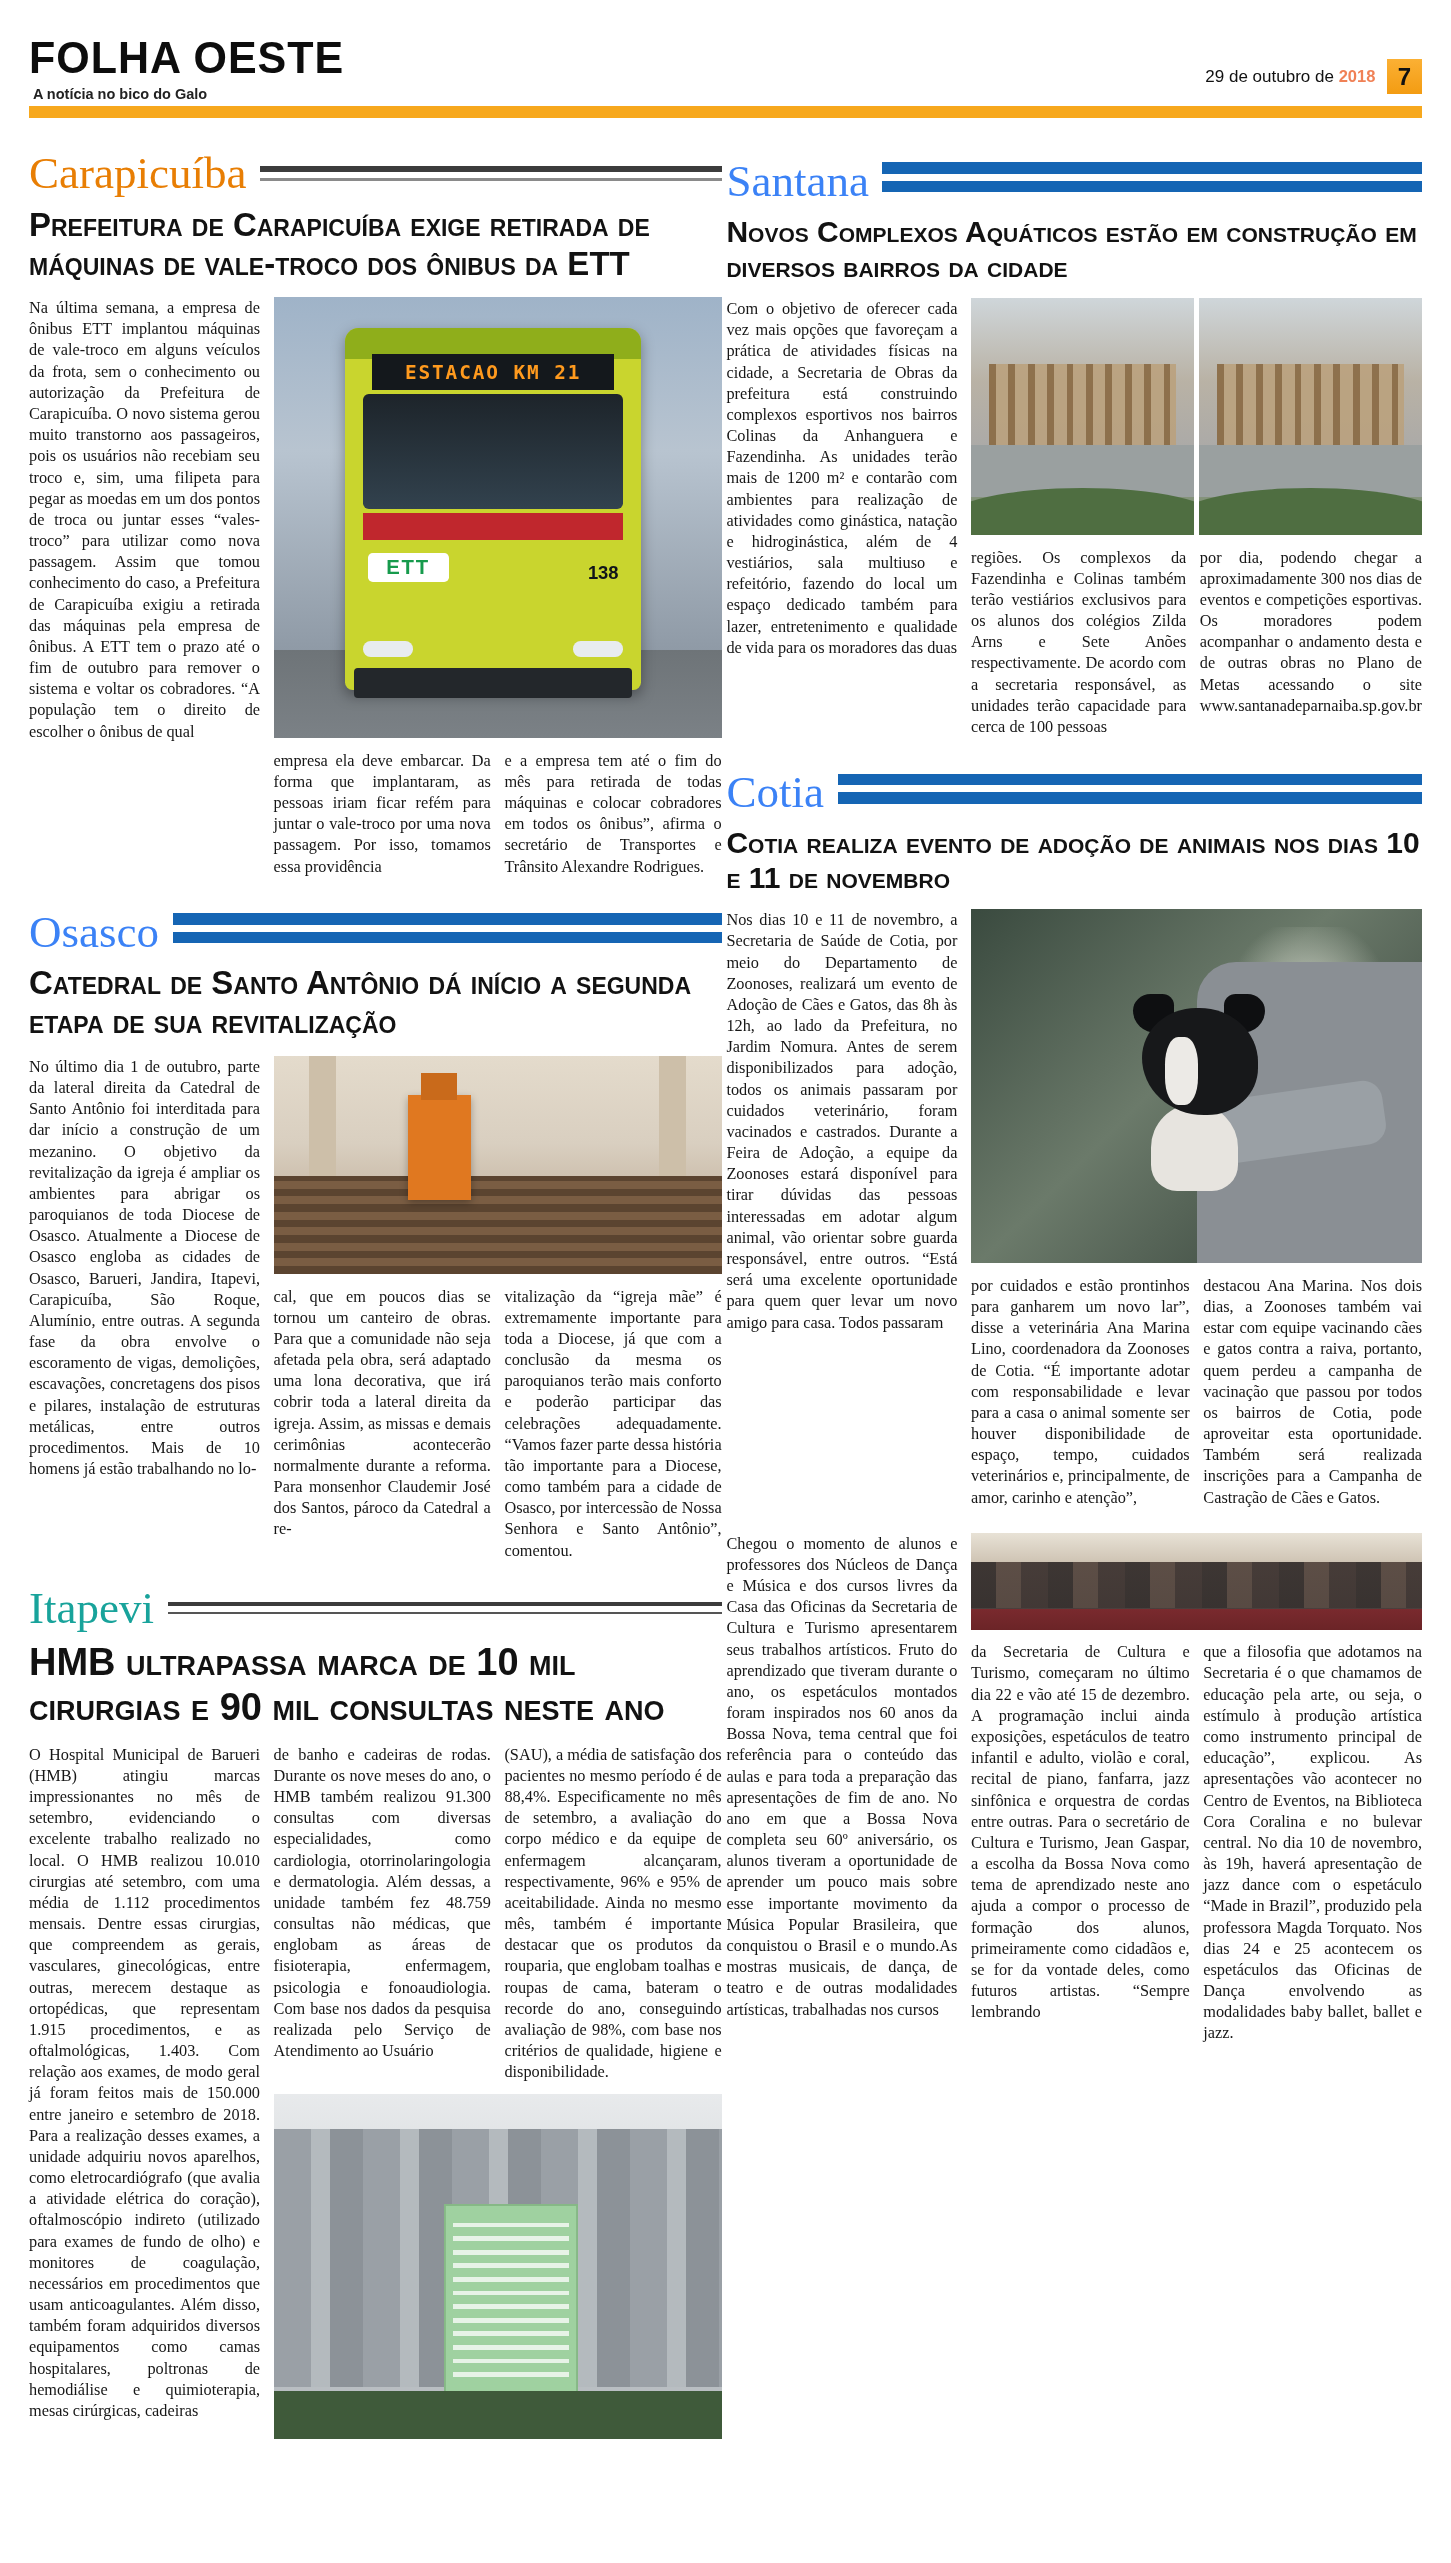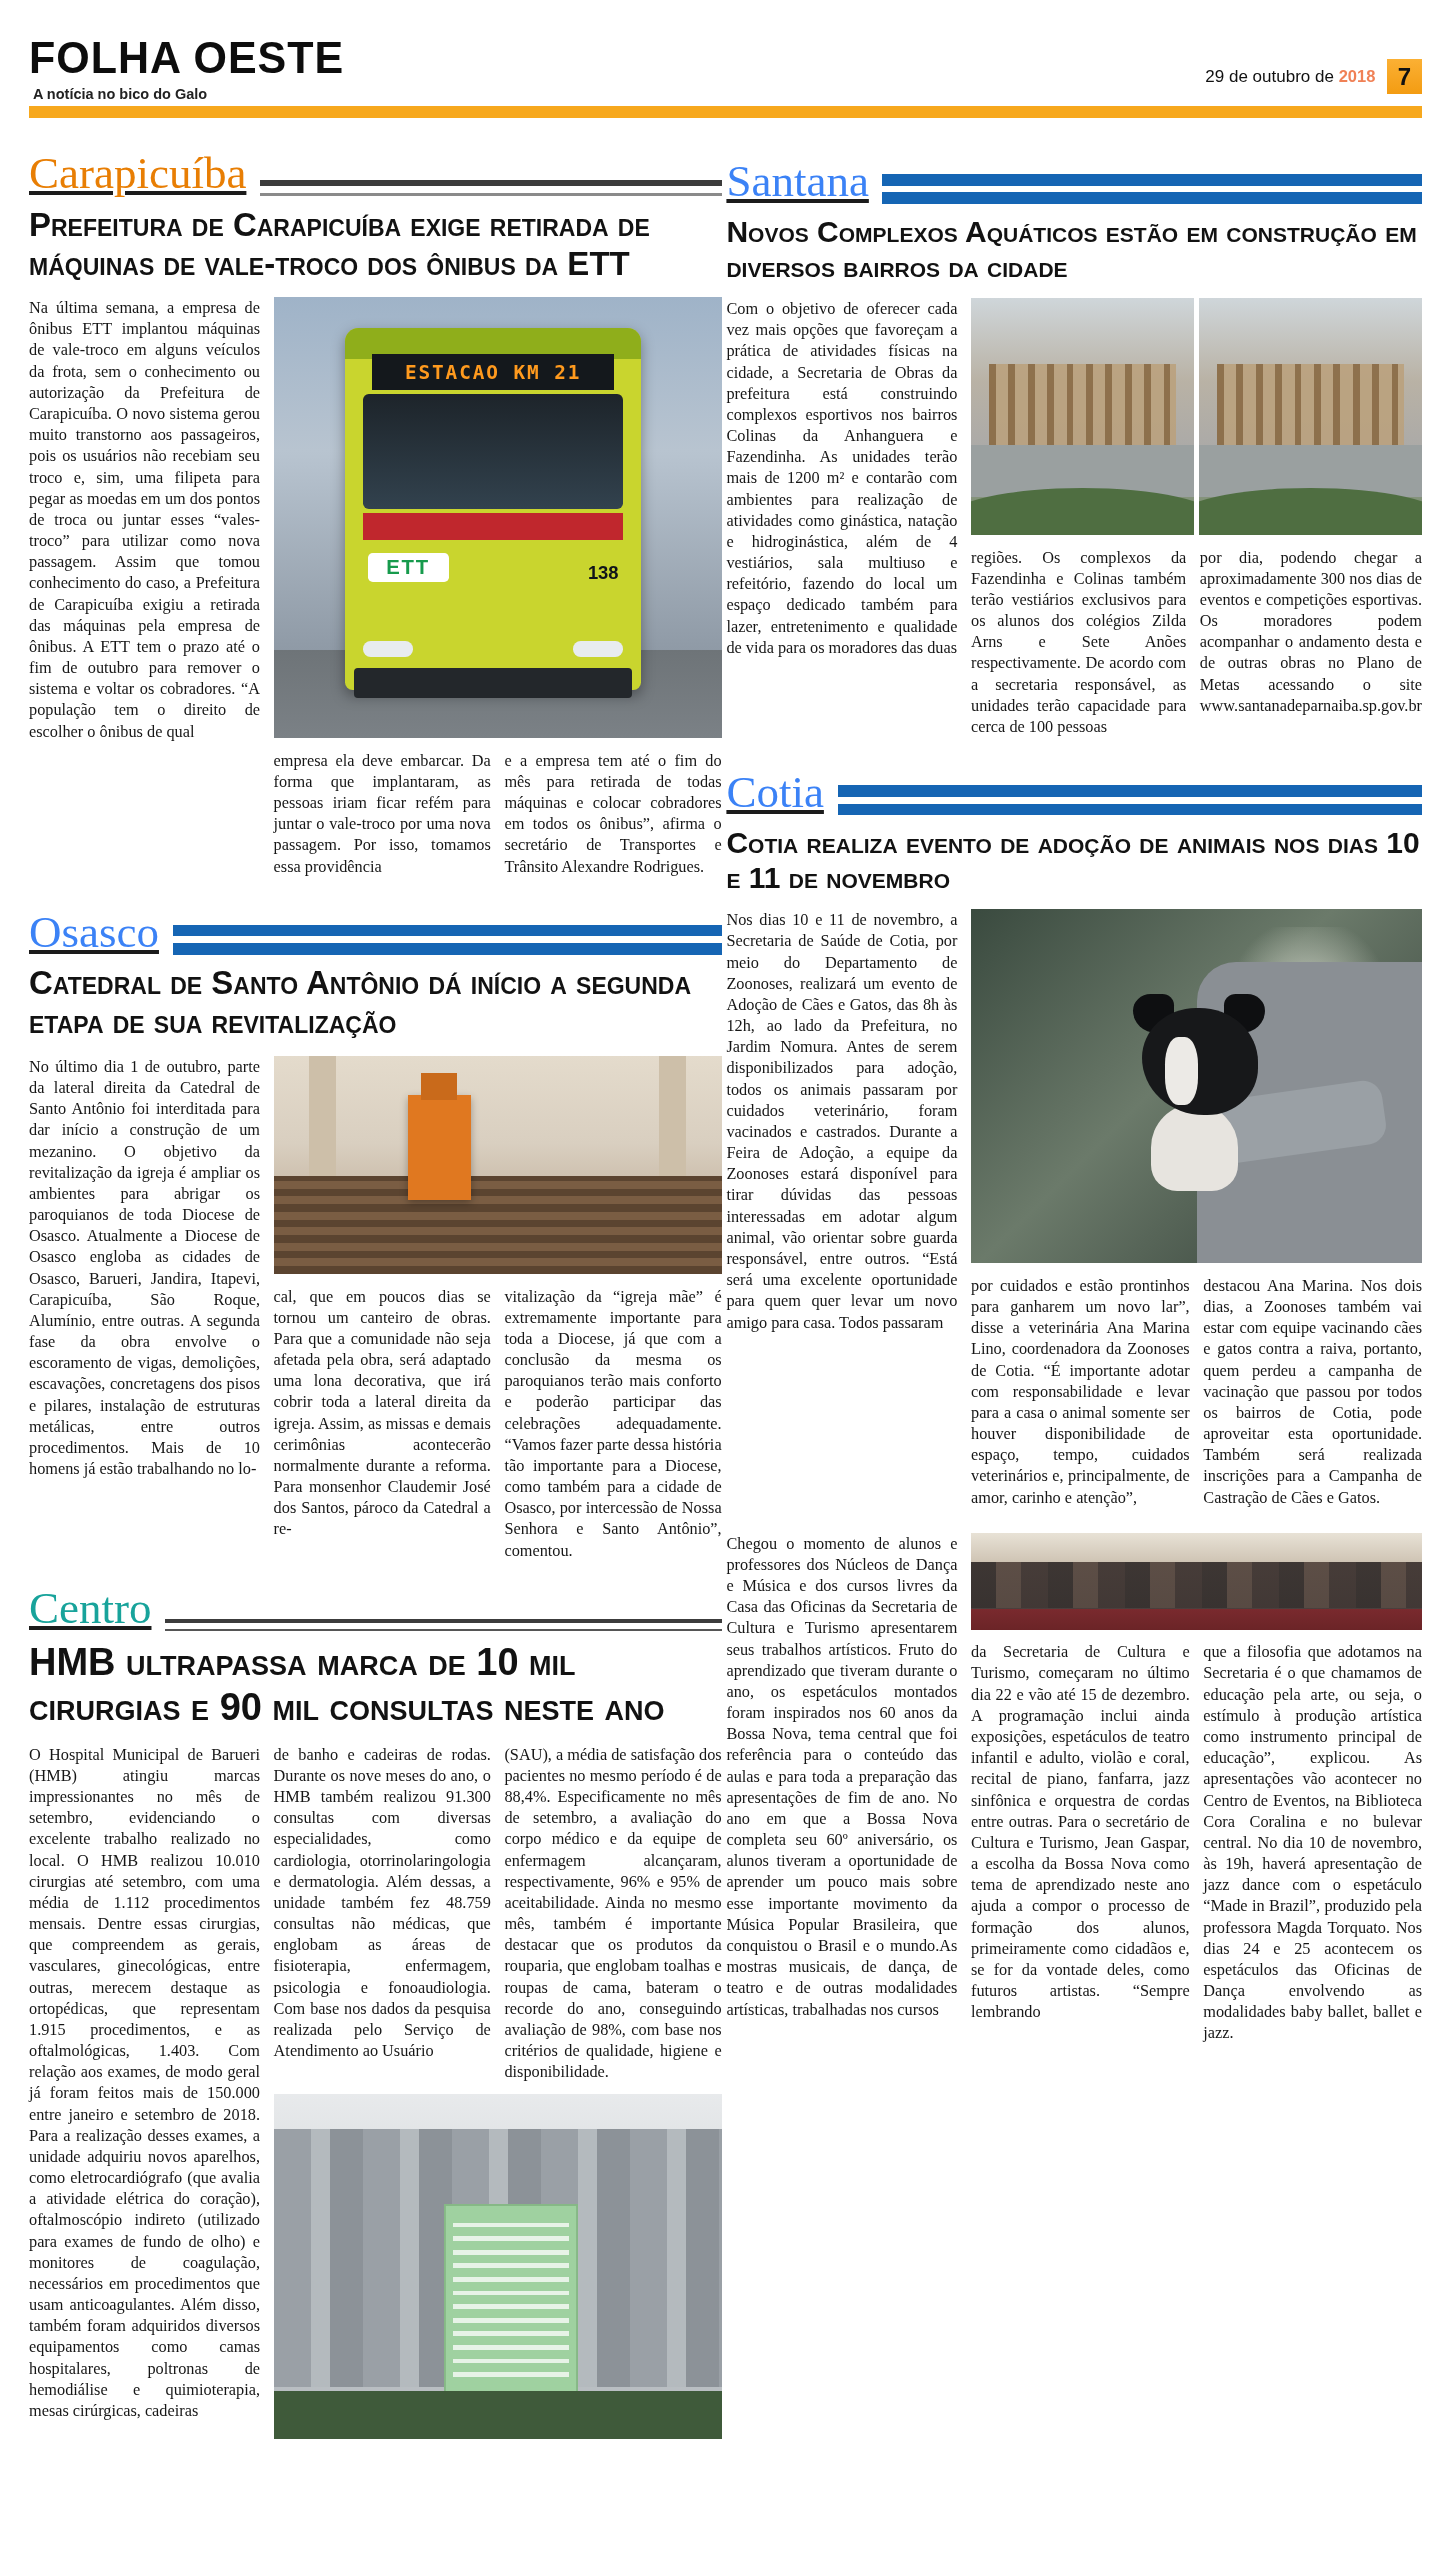--- a/index.html
+++ b/index.html
@@ -40,21 +40,21 @@
     font-size:24px; text-align:center; line-height:35px;
   }
   .mast-bar { height:12.6px; background:#f7a81d; margin:3.9px 29px 0 29px; }
 
   
   .main { display:flex; padding:25px 29px 0 29px; gap:4.8px; }
   .col-l { width:693px; }
   .col-r { width:696px; }
 
   
-  .sec-head { display:flex; align-items:flex-end; margin:7.7px 0 9.7px 0;text-decoration:underline; }
+  .sec-head { display:flex; align-items:center; margin:7.7px 0 9.7px 0; }
   .sec-name {
     font-family:"Liberation Serif", serif; font-size:45px; line-height:1;
     padding-right:13.6px; white-space:nowrap;
   }
   .c-orange { color:#e87e04; }
   .c-green  { color:#3b82f6;margin-top:8px; }
   .c-teal   { color:#18a39b; }
   .rules { flex:1; }
   .rule-dark .r1 { height:5.8px; background:#3c3c3c; }
   .rule-dark .r2 { height:2.9px; background:#8a8a8a; margin-top:6.8px; }
@@ -224,21 +224,21 @@
             <div class="cols2">
               <div class="txtcol">cal, que em poucos dias se tornou um canteiro de obras. Para que a comunidade não seja afetada pela obra, será adaptado uma lona decorativa, que irá cobrir toda a lateral direita da igreja. Assim, as missas e demais cerimônias acontecerão normalmente durante a reforma. Para monsenhor Claudemir José dos Santos, pároco da Catedral a re-</div>
               <div class="txtcol">vitalização da “igreja mãe” é extremamente importante para toda a Diocese, já que com a conclusão da mesma os paroquianos terão mais conforto e poderão participar das celebrações adequadamente. “Vamos fazer parte dessa história tão importante para a Diocese, como também para a cidade de Osasco, por intercessão de Nossa Senhora e Santo Antônio”, comentou.</div>
             </div>
           </div>
         </div>
       </section>
 
       <section>
         <div class="sec-head">
-          <span class="sec-name c-teal">Centro</span>
+          <span class="sec-name c-teal">Itapevi</span>
           <span class="rules rule-thin">
               <div class="r1"></div>
               <div class="r2"></div>
             </span>
         </div>
         <h2 class="headline hl-xl">HMB ultrapassa marca de 10 mil cirurgias e 90 mil consultas neste ano</h2>
         <div class="art">
           <div class="txtcol col1">O Hospital Municipal de Barueri (HMB) atingiu marcas impressionantes no mês de setembro, evidenciando o excelente trabalho realizado no local. O HMB realizou 10.010 cirurgias até setembro, com uma média de 1.112 procedimentos mensais. Dentre essas cirurgias, que compreendem as gerais, vasculares, ginecológicas, entre outras, merecem destaque as ortopédicas, que representam 1.915 procedimentos, e as oftalmológicas, 1.403. Com relação aos exames, de modo geral já foram feitos mais de 150.000 entre janeiro e setembro de 2018. Para a realização desses exames, a unidade adquiriu novos aparelhos, como eletrocardiógrafo (que avalia a atividade elétrica do coração), oftalmoscópio indireto (utilizado para exames de fundo de olho) e monitores de coagulação, necessários em procedimentos que usam anticoagulantes. Além disso, também foram adquiridos diversos equipamentos como camas hospitalares, poltronas de hemodiálise e quimioterapia, mesas cirúrgicas, cadeiras</div>
           <div class="artR">
             <div class="cols2">

